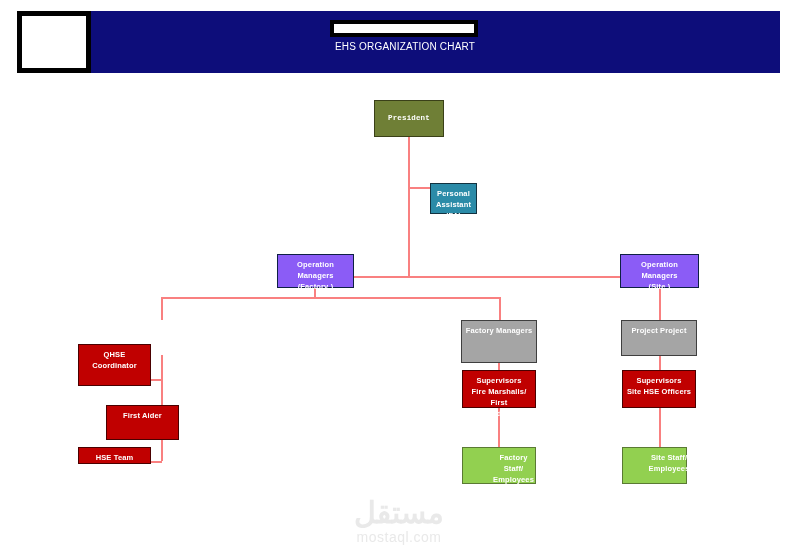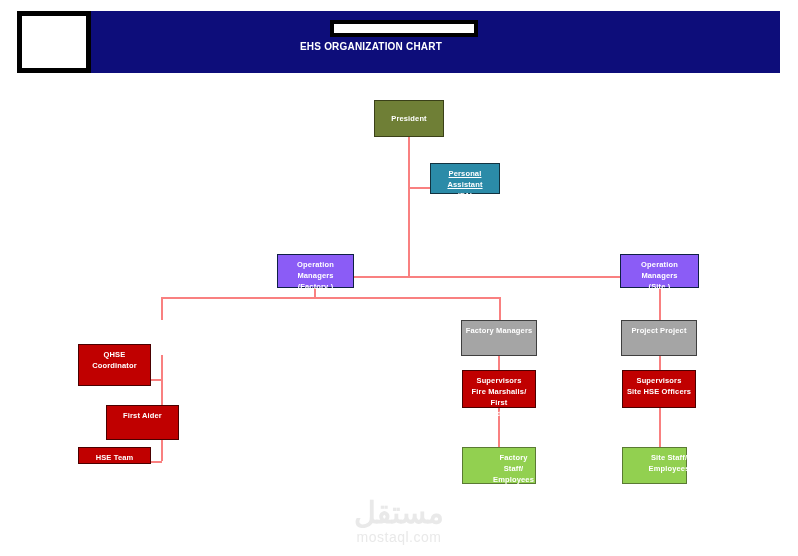--- a/index.html
+++ b/index.html
@@ -45,24 +45,24 @@
     height: 17px;
     background: #ffffff;
     border: 4px solid #000000;
     box-sizing: border-box;
   }
   .banner-title {
     position: absolute;
     left: 300px;
     top: 41px;
     width: 210px;
-    text-align: left;
+    text-align: center;
     color: #ffffff;
     font-size: 10px;
-    font-weight: bold;
+    font-weight: normal;
     letter-spacing: 0.2px;
     line-height: 12px;
     white-space: nowrap;
   }
 
   
   .line {
     position: absolute;
     background: #f98080;
   }
@@ -77,21 +77,21 @@
     justify-content: center;
     color: #ffffff;
     font-size: 7.5px;
     font-weight: bold;
     line-height: 11px;
     text-align: center;
     letter-spacing: 0.15px;
     padding: 4px 3px 0 3px;
     white-space: pre-line;
   }
-  .node.center { align-items: center; padding-top: 0; }
+  .node.center { align-items: center; padding-top: 0; font-family: Liberation Mono, monospace; }
 
   .n-president {
     background: #6f7f36;
     border: 1.5px solid #3a4018;
   }
   .n-pa {
     background: #2b8ba8;
     border: 1.5px solid #123240;
   }
   .n-blue {
@@ -165,31 +165,31 @@
 
   <div class="line v" style="left:498px; top:355px; height:15px;"></div>
   <div class="line v" style="left:498px; top:408px; height:39px;"></div>
 
   <div class="line v" style="left:659px; top:288px; height:32px;"></div>
   <div class="line v" style="left:659px; top:355px; height:15px;"></div>
   <div class="line v" style="left:659px; top:408px; height:39px;"></div>
 
   <div class="node n-president center" style="left:374px; top:100px; width:70px; height:37px;">President</div>
 
-  <div class="node n-pa" style="left:430px; top:163px; width:70px; height:31px;text-decoration:underline;">Personal Assistant
+  <div class="node n-pa" style="left:430px; top:183px; width:47px; height:31px;">Personal Assistant
 (PA)</div>
 
   <div class="node n-blue" style="left:277px; top:254px; width:77px; height:34px;">Operation  Managers
 (Factory )</div>
 
   <div class="node n-blue" style="left:620px; top:254px; width:79px; height:34px;">Operation  Managers
 (Site )</div>
 
 
-  <div class="node n-gray" style="left:461px; top:320px; width:76px; height:36px;">Factory Managers</div>
+  <div class="node n-gray" style="left:461px; top:320px; width:76px; height:43px;">Factory Managers</div>
 
   <div class="node n-gray" style="left:621px; top:320px; width:76px; height:36px;">Project Project</div>
 
   <div class="node n-red" style="left:78px; top:344px; width:73px; height:42px;">QHSE Coordinator</div>
 
   <div class="node n-red" style="left:78px; top:405px; width:73px; height:35px;margin-left:28px;">First Aider</div>
 
   <div class="node n-red" style="left:78px; top:447px; width:73px; height:17px;">HSE Team</div>
 
   <div class="node n-red" style="left:462px; top:370px; width:74px; height:38px;">Supervisors

